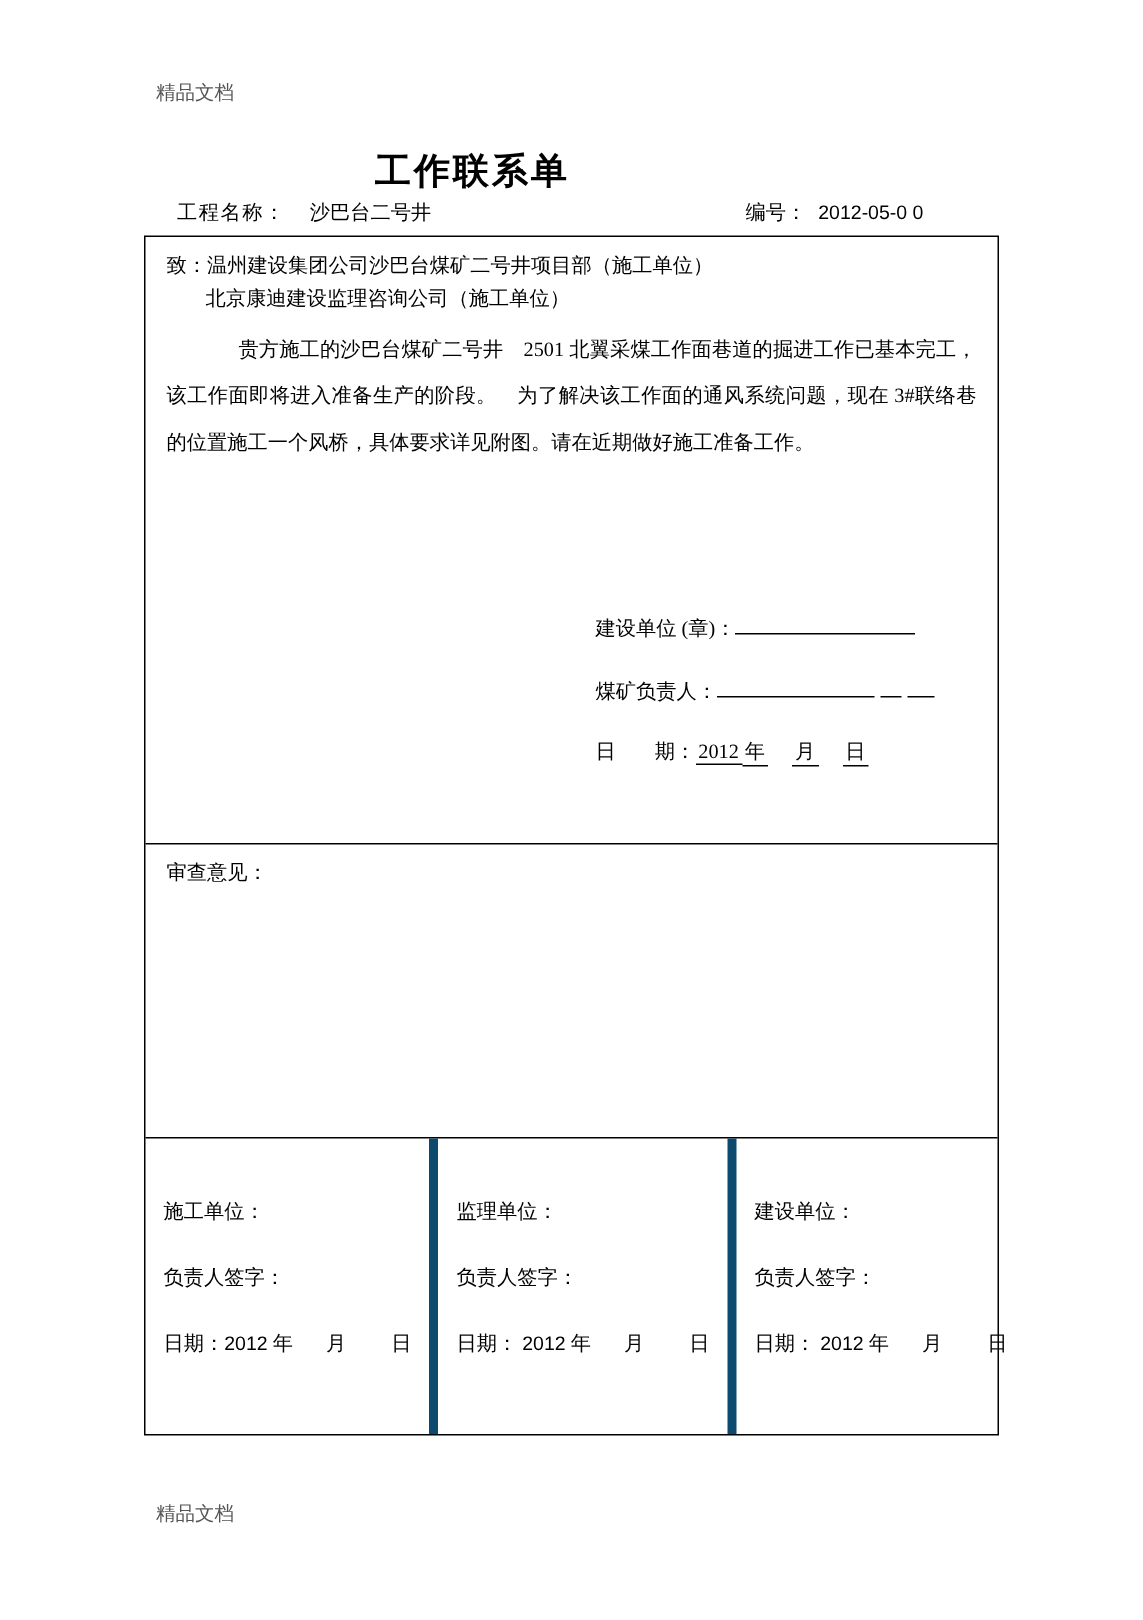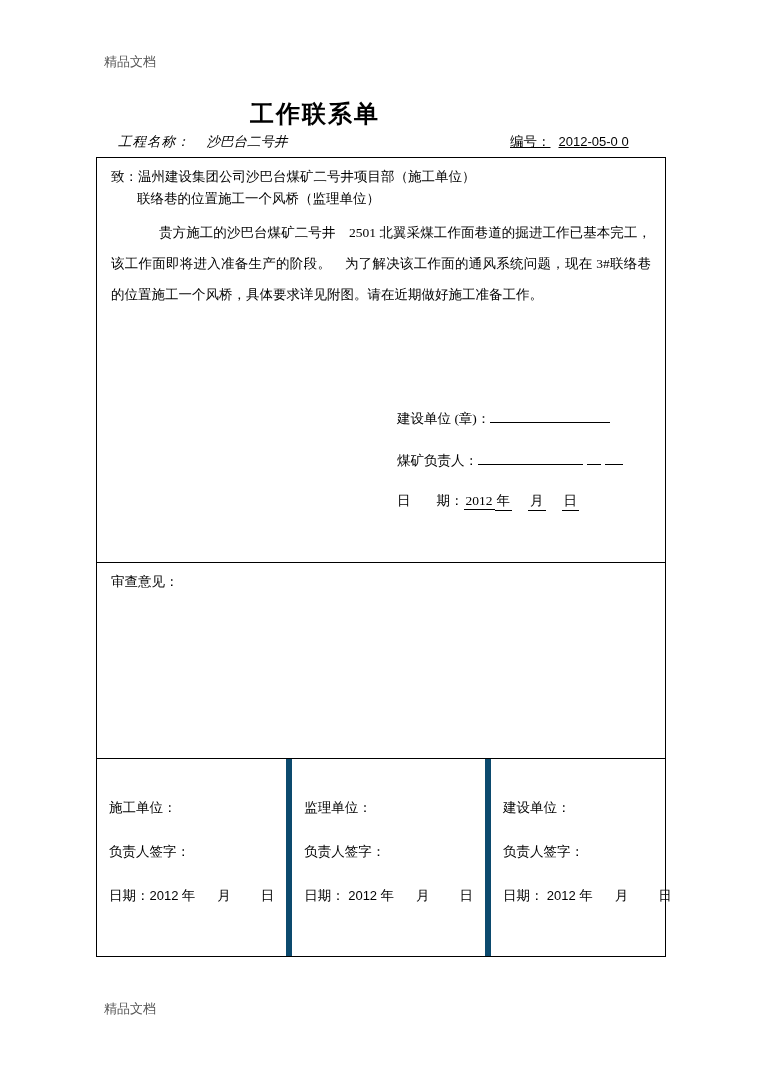--- a/index.html
+++ b/index.html
@@ -53,29 +53,27 @@
     left: 96px;
     top: 133px;
     width: 570px;
     height: 20px;
     font-size: 13.5px;
   }
   .meta-project {
     position: absolute;
     left: 22px;
     top: 0;
-    font-style: italic;
   }
   .meta-project .label { letter-spacing: 1px; }
   .meta-project .value { margin-left: 16px; }
   .meta-number {
     position: absolute;
-    left: 414px;
+    left: 401px;
     top: 0;
-    text-decoration: underline;
   }
   .meta-number .value {
     margin-left: 8px;
     font-family: "Liberation Sans", sans-serif;
     font-size: 13px;
   }
 
   .table {
     position: absolute;
     left: 96px;
@@ -180,21 +178,21 @@
     </div>
   </div>
 
   <div class="table">
 
     <div class="cell-body">
       <div class="to-line">
         <span class="lead">致：</span><span>温州建设集团公司沙巴台煤矿二号井项目部（施工单位）</span>
       </div>
       <div class="to-line2">
-        <span>联络巷的位置施工一个风桥（监理单位）</span>
+        <span>北京康迪建设监理咨询公司（施工单位）</span>
       </div>
       <div class="para">贵方施工的沙巴台煤矿二号井　2501 北翼采煤工作面巷道的掘进工作已基本完工，该工作面即将进入准备生产的阶段。　为了解决该工作面的通风系统问题，现在 3#联络巷的位置施工一个风桥，具体要求详见附图。请在近期做好施工准备工作。</div>
 
       <div class="sign-block">
         <div class="sign-line">
           <span>建设单位 (章)：</span><span class="ul ul-a"></span>
         </div>
         <div class="sign-line">
           <span>煤矿负责人：</span><span class="ul ul-b"></span><span class="ul ul-c"></span><span class="ul ul-d"></span>
         </div>

